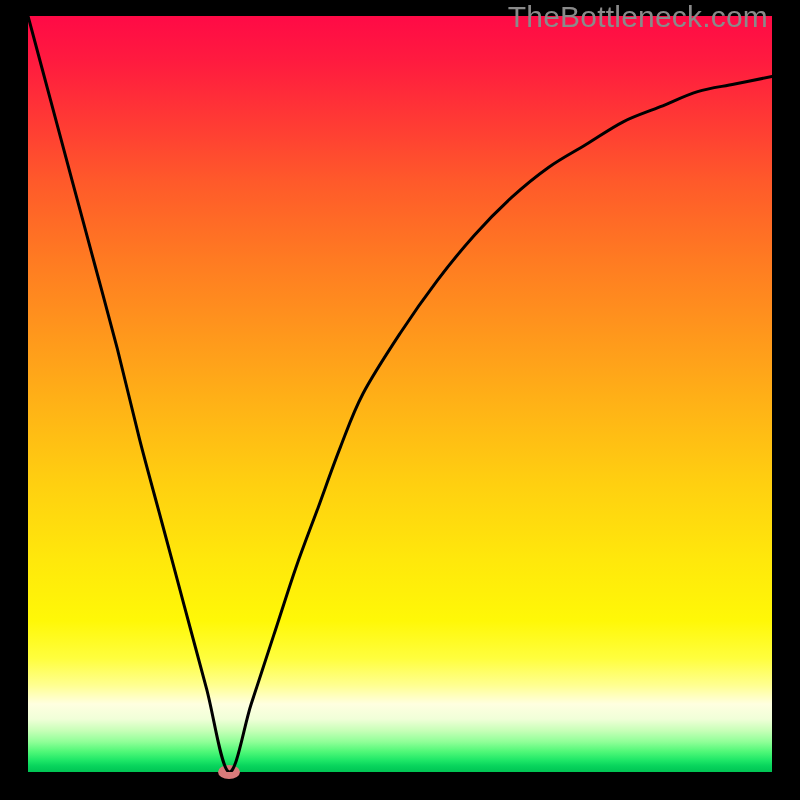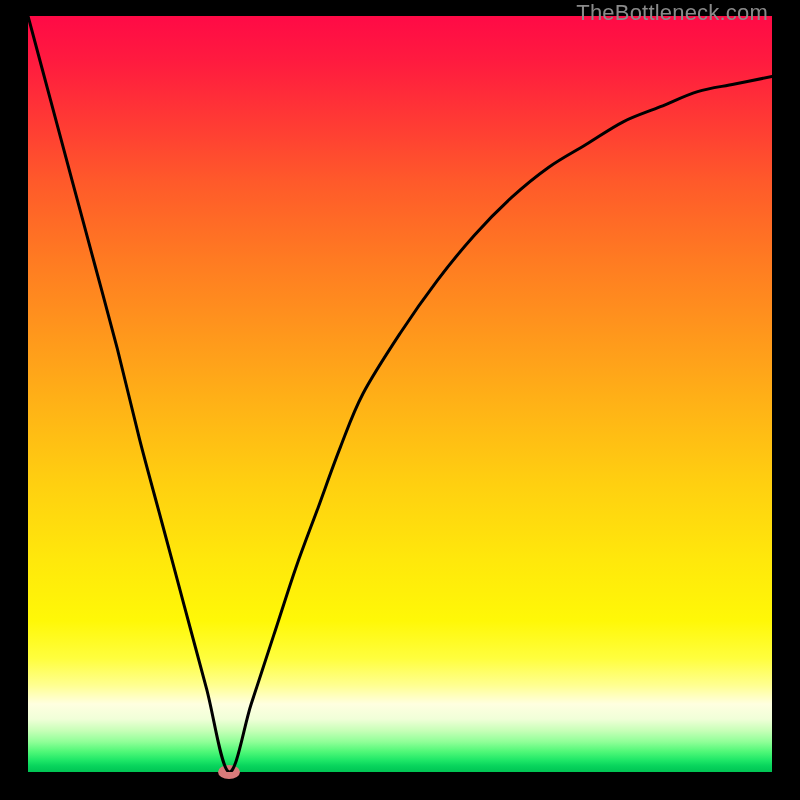--- a/index.html
+++ b/index.html
@@ -44,21 +44,21 @@
       #20e868 98.4%,
       #08d45c 99.2%,
       #00c454 100%
     );
   }
   .watermark {
     position: absolute;
     top: 0px;
     right: 32px;
     color: #8a8a8a;
-    font-size: 22px;
+    font-size: 30px;
     font-weight: 500;
     letter-spacing: 0.2px;
     z-index: 20;
   }
   svg.curve {
     position: absolute;
     left: 0; top: 0;
     width: 744px;
     height: 756px;
     z-index: 10;

